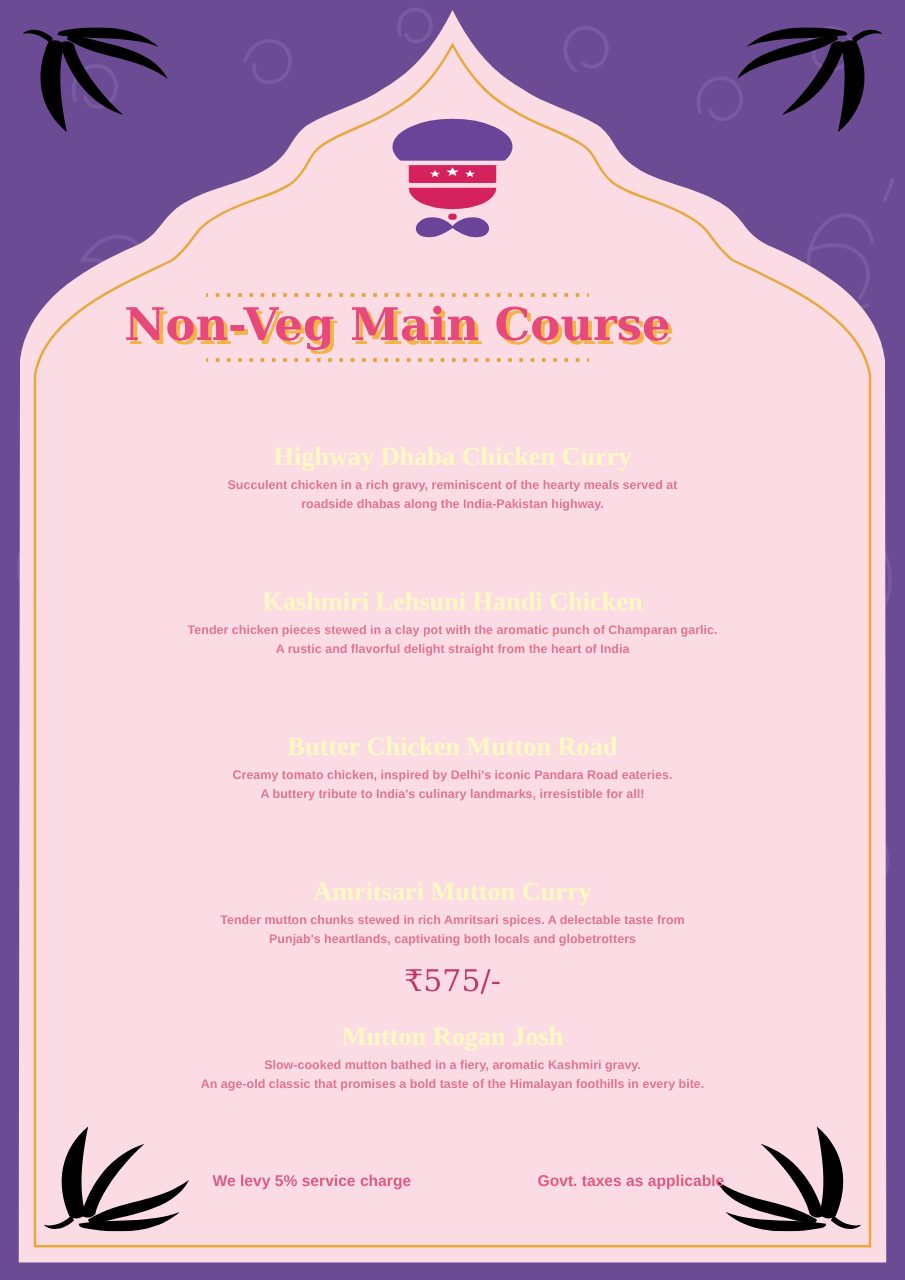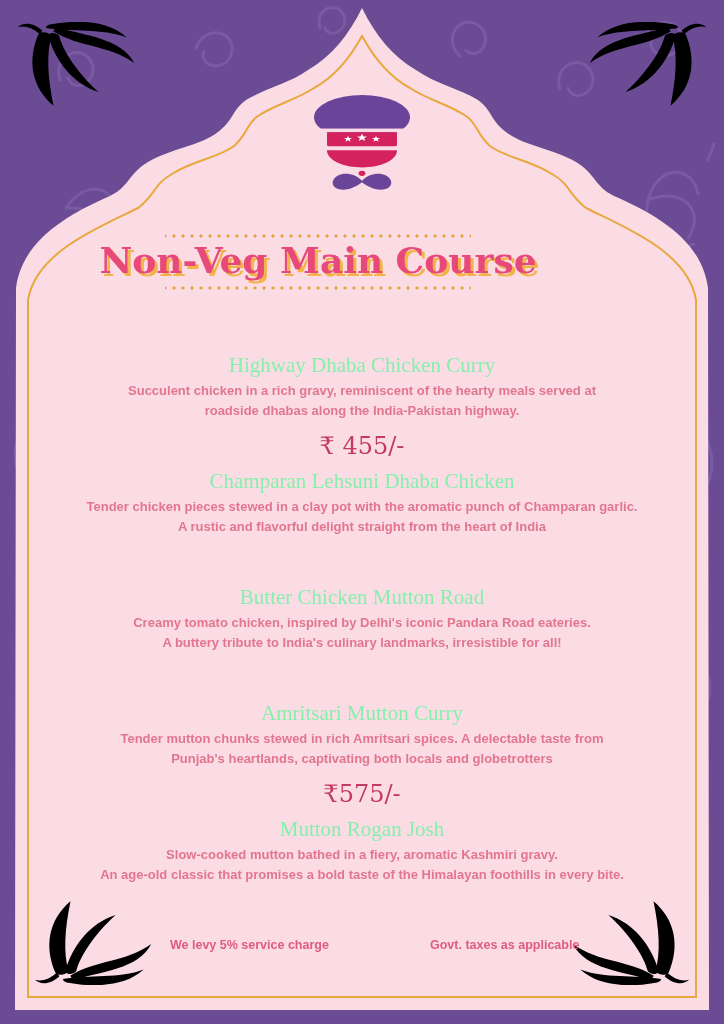--- a/index.html
+++ b/index.html
@@ -28,25 +28,25 @@
     margin:3px 0 5px 0;
     font-family:"DejaVu Serif",serif;font-weight:bold;
     font-size:36px;line-height:1.05;color:#E8497B;
     text-shadow:3px 3px 0 #F3B347;letter-spacing:0px;
   }
 
   .menu-items{position:absolute;left:70px;top:346px;width:584px;text-align:center;}
   .menu-item{height:110px;overflow:visible;}
   .item-name{
     margin:6px 0 3px 0;
-    font-family:"Liberation Serif","DejaVu Serif",serif;font-weight:normal;
-    font-size:21px;line-height:1.25;color:#86efac;
+    font-family:"Liberation Serif","DejaVu Serif",serif;font-weight:bold;
+    font-size:21px;line-height:1.25;color:#fef9c3;
   }
   .item-desc{
-    margin:0;font-size:13px;line-height:1.52;color:#E2768F;
+    margin:0;font-size:10px;line-height:1.52;color:#E2768F;
     white-space:pre-line;font-weight:bold;
   }
   .item-price{
     margin:12px 0 0 0;
     font-family:"DejaVu Serif","Liberation Serif",serif;
     font-size:24px;line-height:1.1;color:#C23A64;
   }
   .footer-note{position:absolute;top:938px;font-size:12.5px;font-weight:bold;color:#DE5C82;}
   .footer-left{left:170px;}
   .footer-right{left:430px;}
@@ -159,24 +159,23 @@
     <div class="dotline"></div>
     <div class="page-title">Non-Veg Main Course</div>
     <div class="dotline"></div>
   </div>
 
   <div class="menu-items">
       <div class="menu-item">
       <div class="item-name">Highway Dhaba Chicken Curry</div>
       <div class="item-desc">Succulent chicken in a rich gravy, reminiscent of the hearty meals served at
 roadside dhabas along the India-Pakistan highway.</div>
-      <div class="item-price">₹ 455/-</div>
     </div>
       <div class="menu-item">
-      <div class="item-name">Champaran Lehsuni Dhaba Chicken</div>
+      <div class="item-name">Kashmiri Lehsuni Handi Chicken</div>
       <div class="item-desc">Tender chicken pieces stewed in a clay pot with the aromatic punch of Champaran garlic.
 A rustic and flavorful delight straight from the heart of India</div>
     </div>
       <div class="menu-item">
       <div class="item-name">Butter Chicken Mutton Road</div>
       <div class="item-desc">Creamy tomato chicken, inspired by Delhi's iconic Pandara Road eateries.
 A buttery tribute to India's culinary landmarks, irresistible for all!</div>
     </div>
       <div class="menu-item">
       <div class="item-name">Amritsari Mutton Curry</div>

